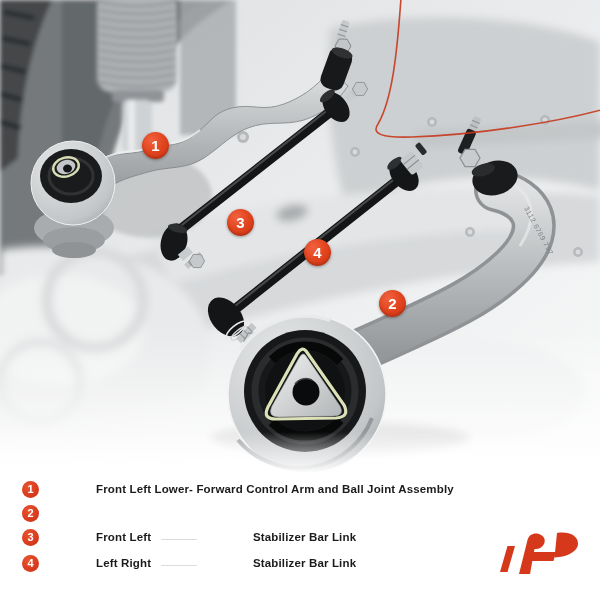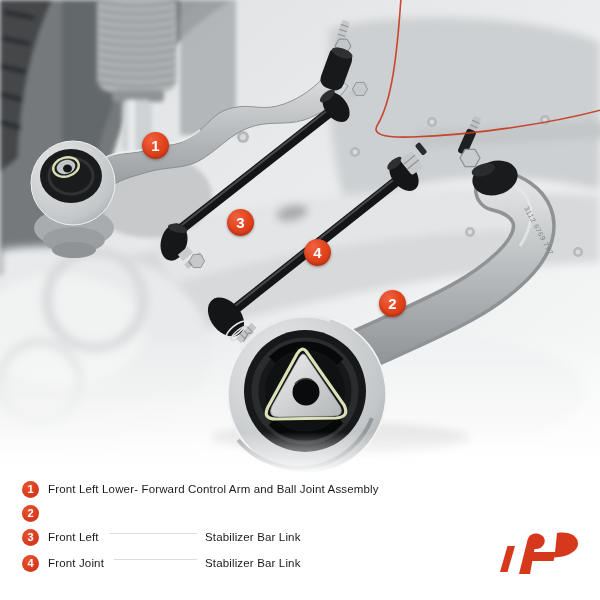--- a/index.html
+++ b/index.html
@@ -14,22 +14,22 @@
     user-select:none;}
   .m1{left:142px;top:132px;} .m2{left:379px;top:290px;}
   .m3{left:227px;top:209px;} .m4{left:304px;top:239px;}
   
   .legend{position:absolute;left:0;top:0;width:600px;height:600px;pointer-events:none;}
   .lrow{position:absolute;left:22px;right:10px;height:18px;display:flex;align-items:center;}
   .r1{top:480px;} .r2{top:504px;} .r3{top:528px;} .r4{top:554px;}
   .badge{flex:0 0 17px;width:17px;height:17px;border-radius:50%;margin-right:9px;
     background:radial-gradient(circle at 35% 30%, #e8532f 0%, #d5371b 70%);
     color:#fff;font-weight:bold;font-size:11px;line-height:17px;text-align:center;}
-  .ltext{font-size:11.5px;font-weight:normal;color:#1b1b1b;letter-spacing:.15px;white-space:nowrap;}
-  .seg{display:flex;align-items:flex-start;width:157px;flex:0 0 157px;}
+  .ltext{font-size:11.5px;font-weight:bold;color:#1b1b1b;letter-spacing:.15px;white-space:nowrap;margin-left:48px;}
+  .seg{display:flex;align-items:center;width:157px;flex:0 0 157px;}
   .rule{flex:1;height:1px;background:#dcdcdc;margin:0 8px 0 10px;transform:translateY(2px);}
   .logo{position:absolute;left:494px;top:531px;width:90px;height:44px;}
 </style>
 </head>
 <body>
 
 <div class="stage">
 
   <svg class="photo" viewBox="0 0 600 475">
     <defs>
@@ -289,21 +289,21 @@
       <span class="badge">3</span>
       <span class="seg">
         <span class="ltext">Front Left</span>
         <span class="rule"></span>
       </span>
       <span class="ltext">Stabilizer Bar Link</span>
     </div>
     <div class="lrow r4">
       <span class="badge">4</span>
       <span class="seg">
-        <span class="ltext">Front Joint</span>
+        <span class="ltext">Left Right</span>
         <span class="rule"></span>
       </span>
       <span class="ltext">Stabilizer Bar Link</span>
     </div>
   </div>
 
   <svg class="logo" viewBox="0 0 90 44">
     <g fill="#d6381c">
       <path d="M6,41 L13.5,15 H21 L13.5,41 Z"></path>
       <path d="M25,43 L33.5,9 C35,3.5 40,1.5 45,3 C50,4.5 52,9 50,13 C48.5,16.5 44.5,18.5 40.5,18 L36,43 Z"></path>

